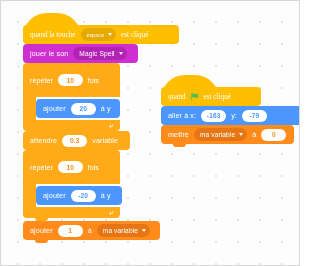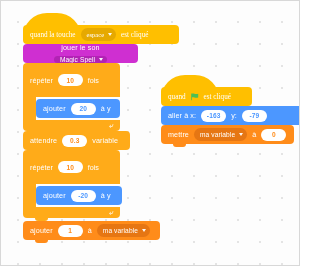--- a/index.html
+++ b/index.html
@@ -48,21 +48,21 @@
   
   .notch::after{
     content:"";position:absolute;left:12px;bottom:-3px;
     width:13px;height:4px;border-radius:0 0 3px 3px;
     background:inherit;
   }
 
   
   .c-event{background:#ffbf00;}
   .c-event-d{background:#e6a900;}
-  .c-sound{background:#cf2fd1;flex-direction:column;}
+  .c-sound{background:#cf2fd1;}
   .c-sound-d{background:#b223b4;}
   .c-control{background:#ffab19;}
   .c-motion{background:#4c97ff;}
   .c-var{background:#ff8c1a;}
   .c-var-d{background:#e67613;}
 
   
   .hat{
     position:relative;
     border-radius:4px;
@@ -225,21 +225,21 @@
         <span class="lbl">à</span>
         <span class="drop c-var-d">
           <span>ma variable</span>
           <span class="arrow"></span>
         </span>
       </div>
     </div>
 
     <div class="script" style="left:160px;top:86px;">
 
-      <div class="hat c-event notch" style="width:91px;">
+      <div class="hat c-event notch" style="width:100px;">
         <div class="hat-cap"></div>
         <div class="inner">
           <span class="lbl">quand</span>
           <span class="flag">
             <svg width="8" height="8" viewBox="0 0 10 10">
               <path d="M1 1 C3 -0.3 5 2.3 9 1 L9 5.6 C5 6.9 3 4.3 1 5.6 Z" fill="#4cbf56"></path>
               <rect x="0.3" y="0.6" width="1" height="8.6" rx="0.4" fill="#4cbf56"></rect>
             </svg>
           </span>
           <span class="lbl">est cliqué</span>

